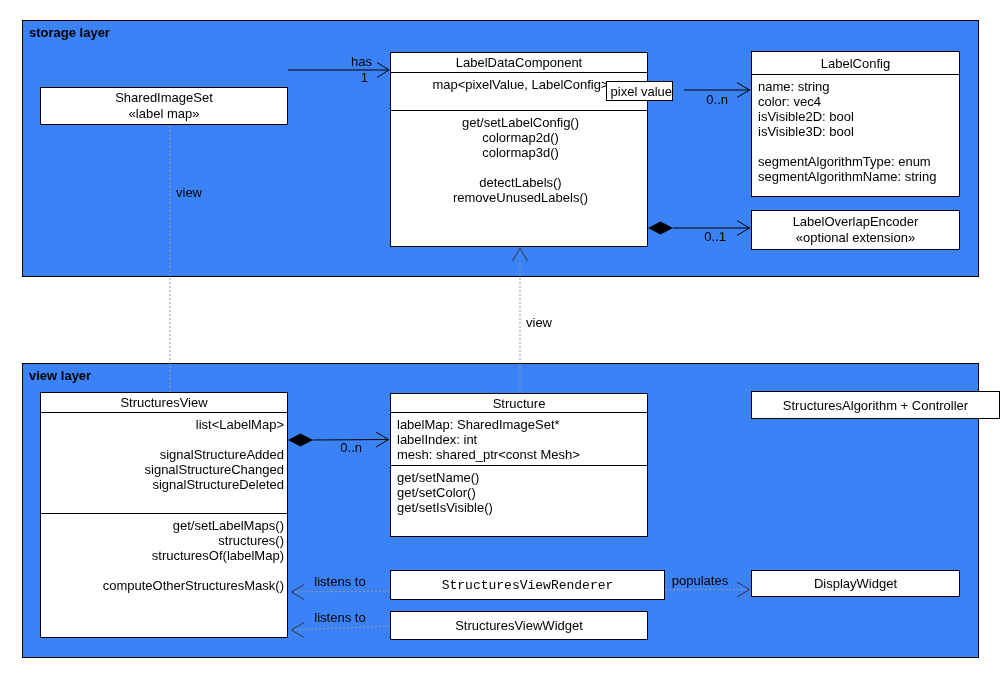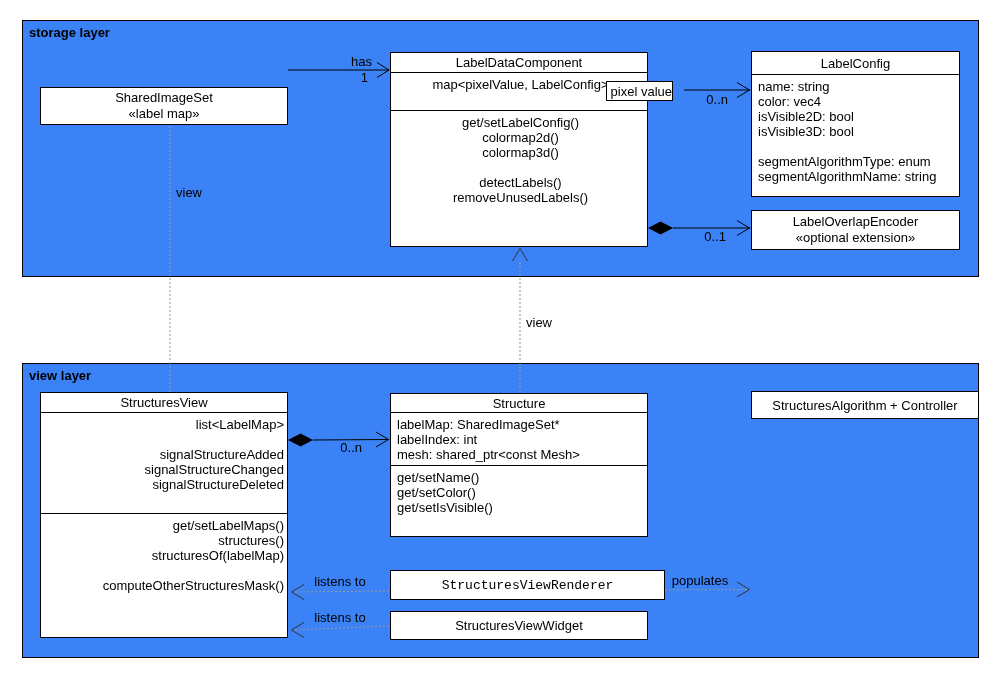--- a/index.html
+++ b/index.html
@@ -138,32 +138,35 @@
       <div class="member">labelIndex: int</div>
       <div class="member">mesh: shared_ptr&lt;const Mesh&gt;</div>
     </div>
     <div class="comp">
       <div class="member">get/setName()</div>
       <div class="member">get/setColor()</div>
       <div class="member">get/setIsVisible()</div>
     </div>
   </div>
 
-  <div class="uml-class" style="left:751px;top:391px;width:228px;height:28px;">
+  <div class="uml-class" style="left:751px;top:391px;width:249px;height:28px;">
     <div class="single">StructuresAlgorithm + Controller</div>
   </div>
 
   <div class="uml-class" style="left:390px;top:570px;width:275px;height:30px;font-family:Liberation Mono, monospace;">
     <div class="single">StructuresViewRenderer</div>
   </div>
 
   <div class="uml-class" style="left:390px;top:611px;width:258px;height:29px;">
     <div class="single">StructuresViewWidget</div>
   </div>
 
+  <div class="uml-class" style="left:751px;top:570px;width:209px;height:27px;">
+    <div class="single">DisplayWidget</div>
+  </div>
 
   <div class="edge-label r" style="left:342px;top:55px;width:30px;">has</div>
   <div class="edge-label r" style="left:352px;top:71px;width:16px;">1</div>
 
   <div class="edge-label r" style="left:700px;top:93px;width:28px;">0..n</div>
 
   <div class="edge-label r" style="left:698px;top:230px;width:28px;">0..1</div>
 
   <div class="edge-label" style="left:176px;top:186px;">view</div>
 

